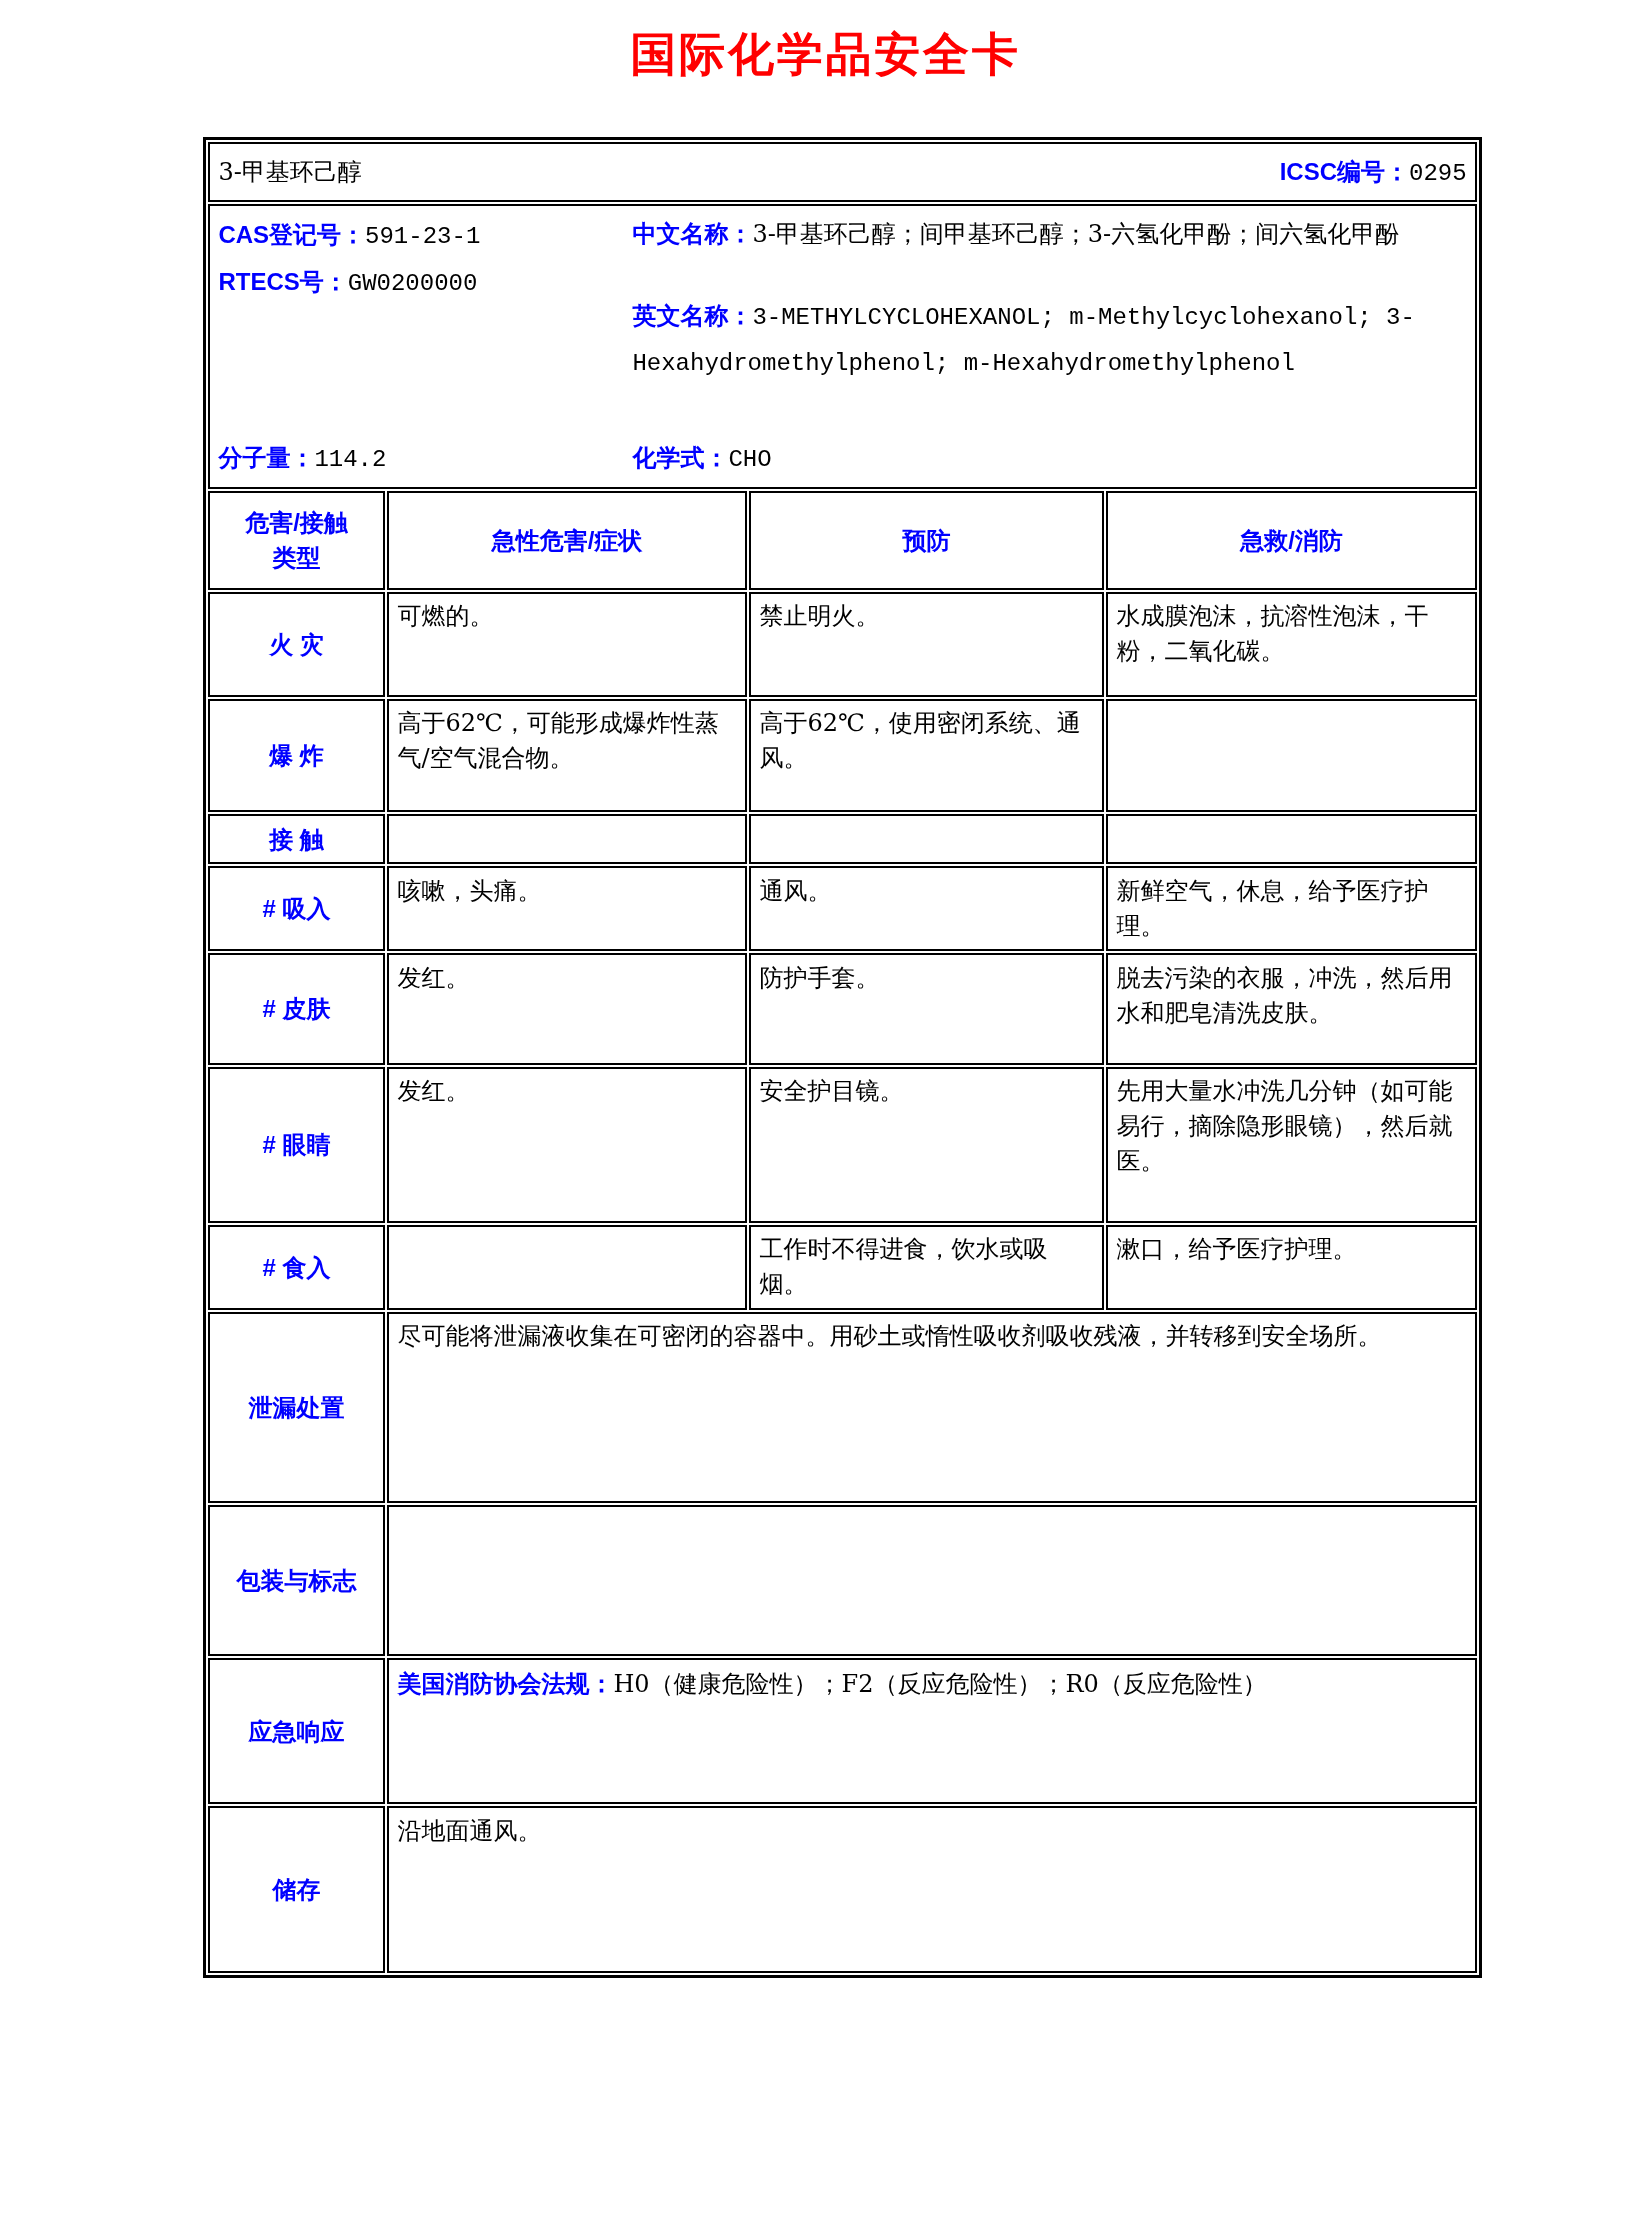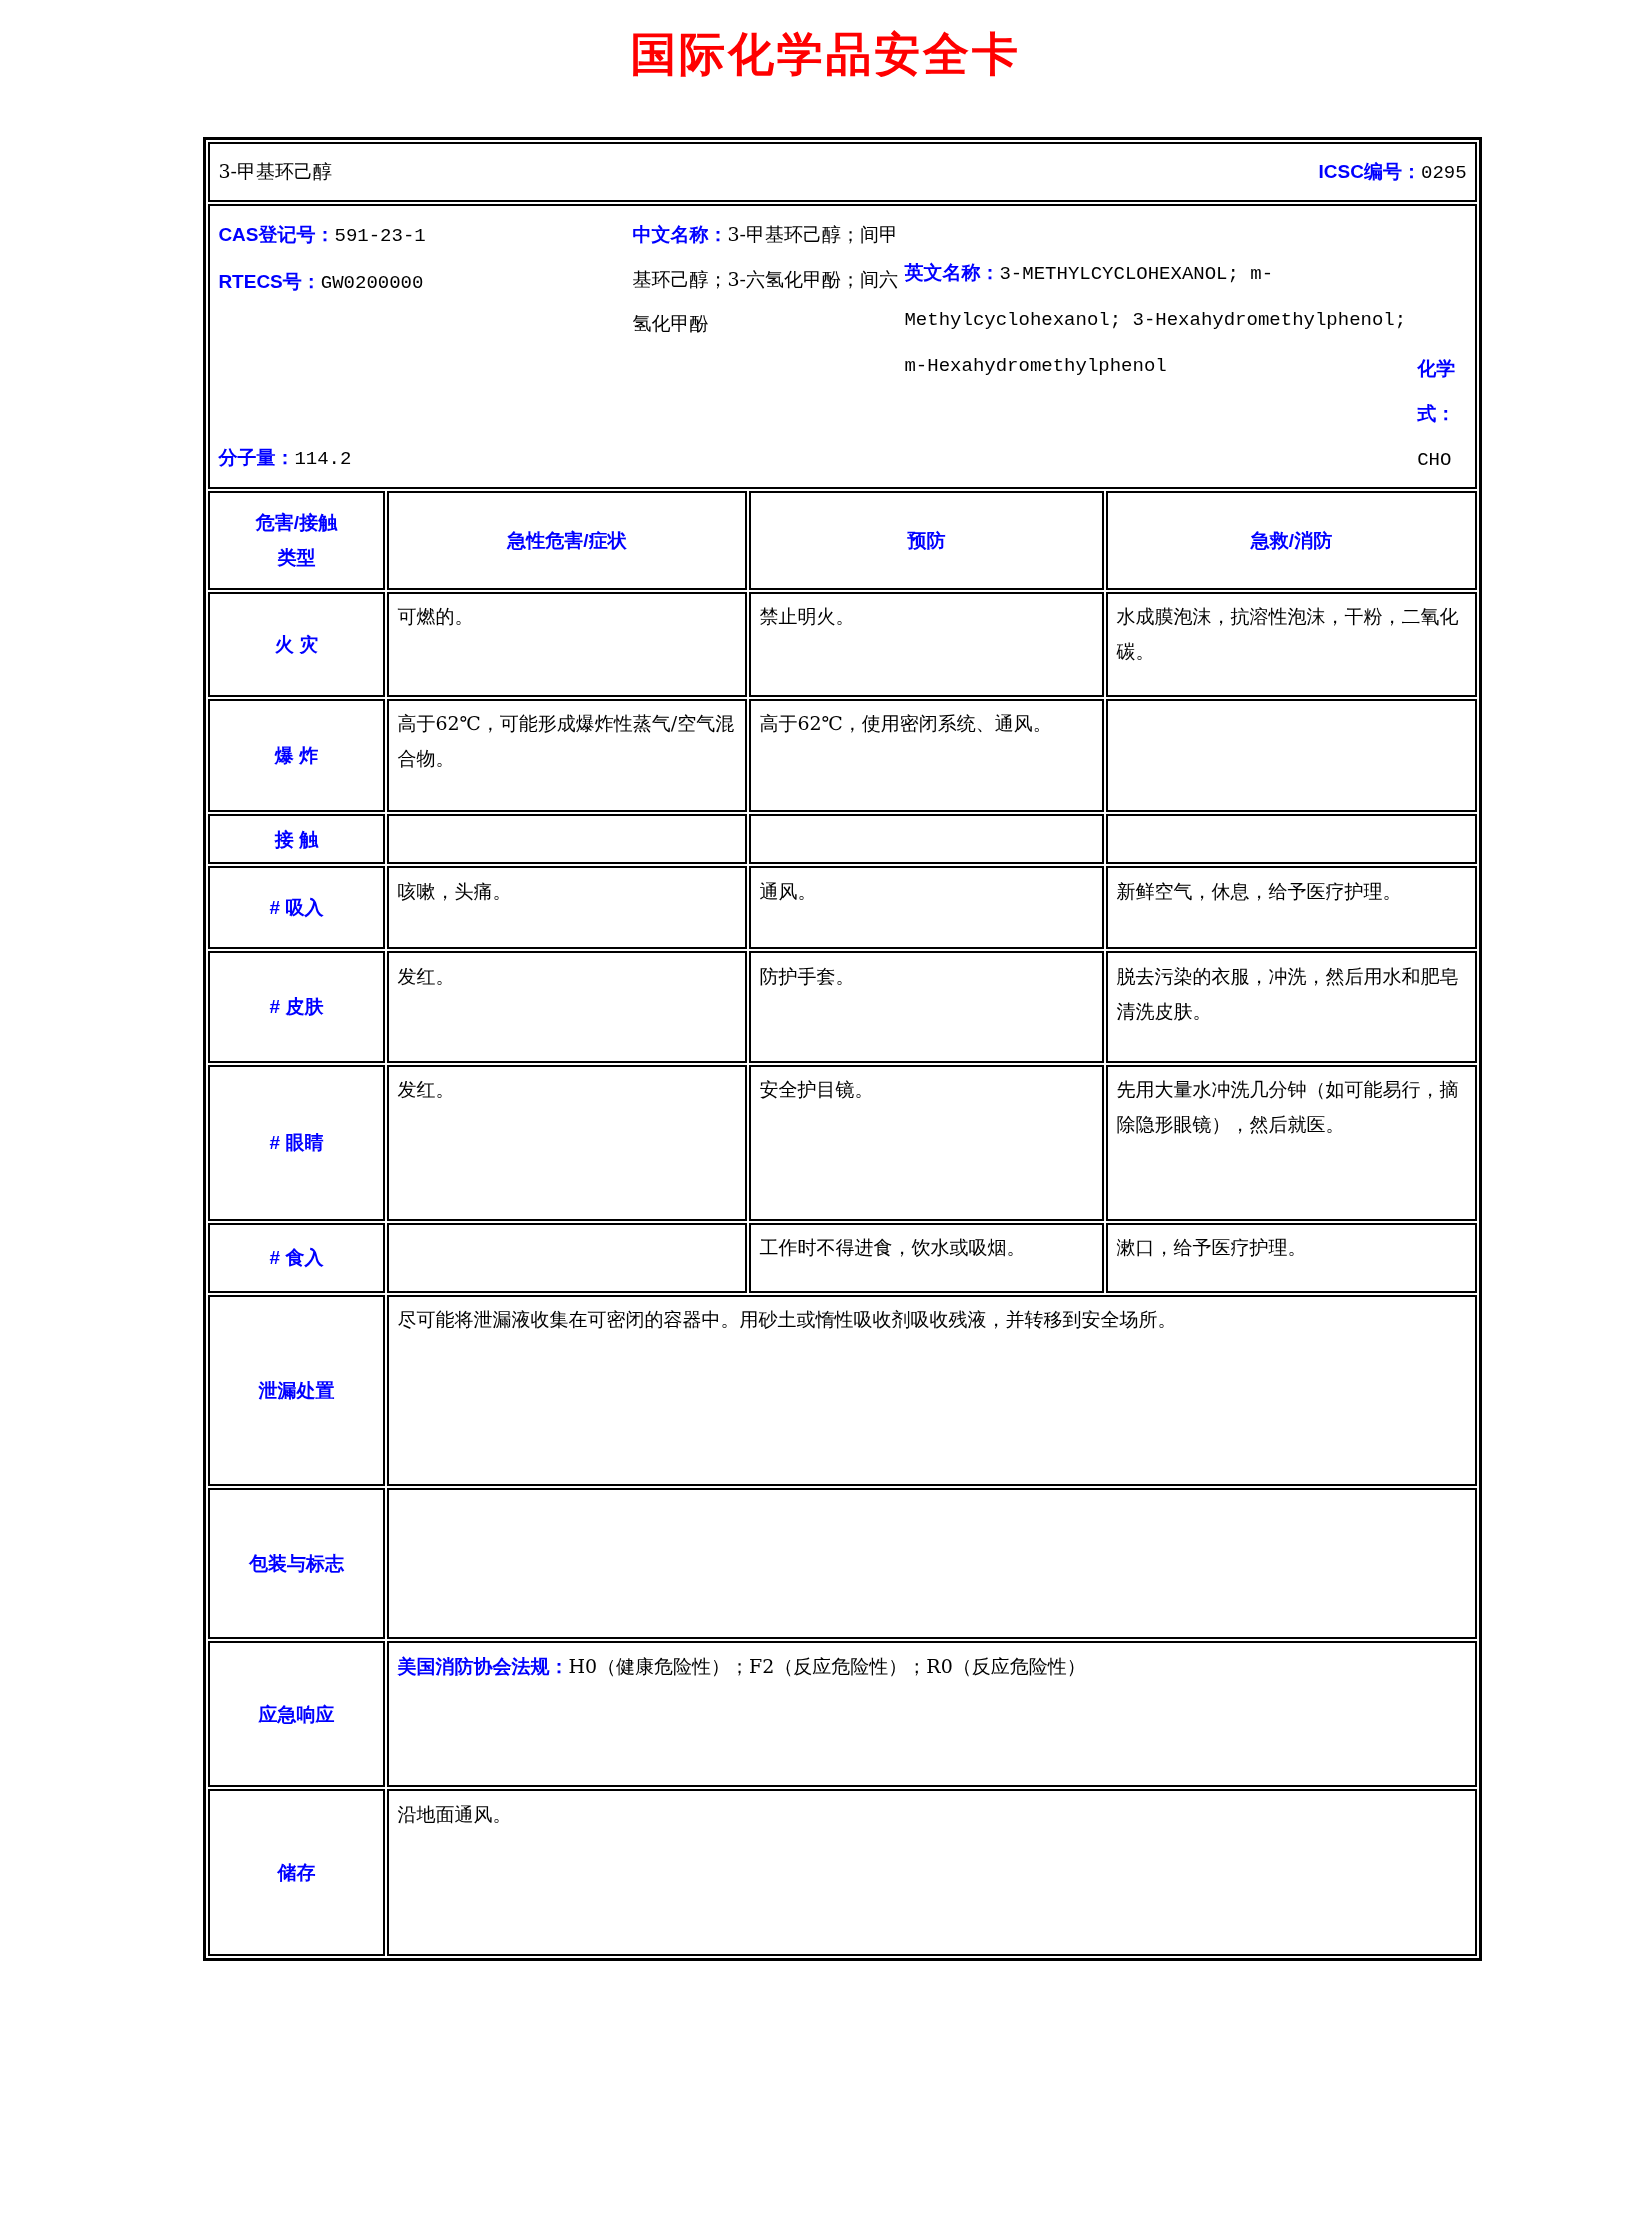--- a/index.html
+++ b/index.html
@@ -26,21 +26,21 @@
     table-layout:fixed;
   }
   col.c1{width:177px;}
   col.c2{width:360px;}
   col.c3{width:355px;}
   col.c4{width:371px;}
   td{
     border:2.1px solid #000;
     padding:5.6px 8.4px;
     vertical-align:top;
-    font-size:19px;
+    font-size:24px;
     line-height:35px;
     background:#fff;
     overflow:hidden;
   }
   .lbl{
     color:#0000ff;
     font-weight:bold;
     font-family:"Liberation Sans","DejaVu Sans",sans-serif;
   }
   .mono{
@@ -53,21 +53,21 @@
     text-align:center;
     vertical-align:middle;
   }
   .prewrap{white-space:pre-line;text-align:center;}
   
   .name-flex{display:flex;justify-content:space-between;align-items:baseline;}
   .name-cell{height:45px;vertical-align:middle;}
   
   .identity{display:flex;height:270px;}
   .id-left{width:414px;display:flex;flex-direction:column;}
-  .id-right{flex:1;display:flex;flex-direction:row;}
+  .id-right{flex:1;display:flex;flex-direction:column;}
   .id-line{line-height:45px;}
   .id-par{line-height:44px;}
   .id-par.en{margin-top:38px;}
   .bottom{margin-top:auto;}
   
   .h-header{height:83px;}
   .h-fire{height:90px;}
   .h-explosion{height:98px;}
   .h-contact{height:19.7px;}
   .h-inhalation{height:68px;}

